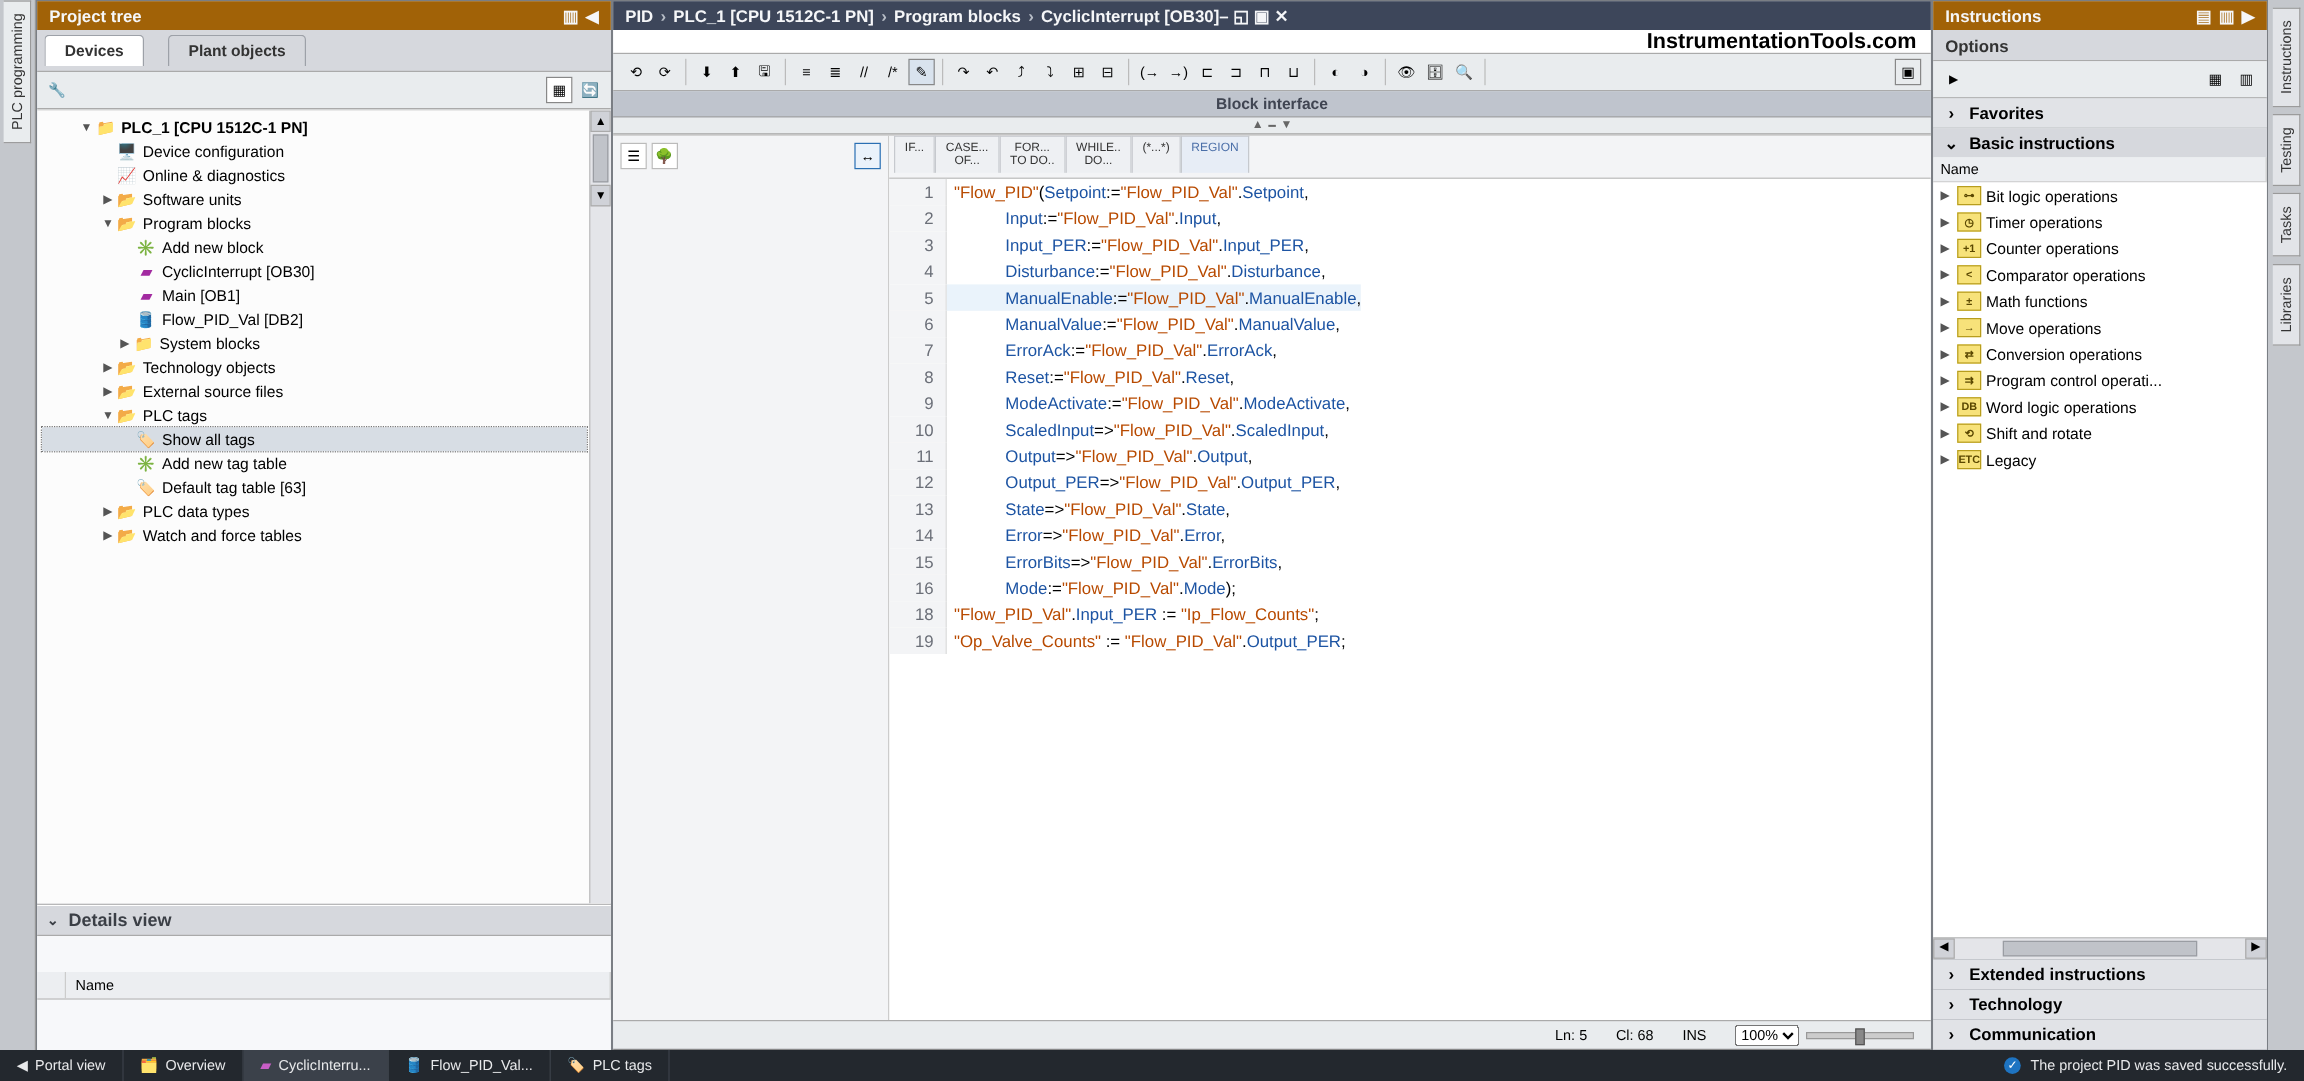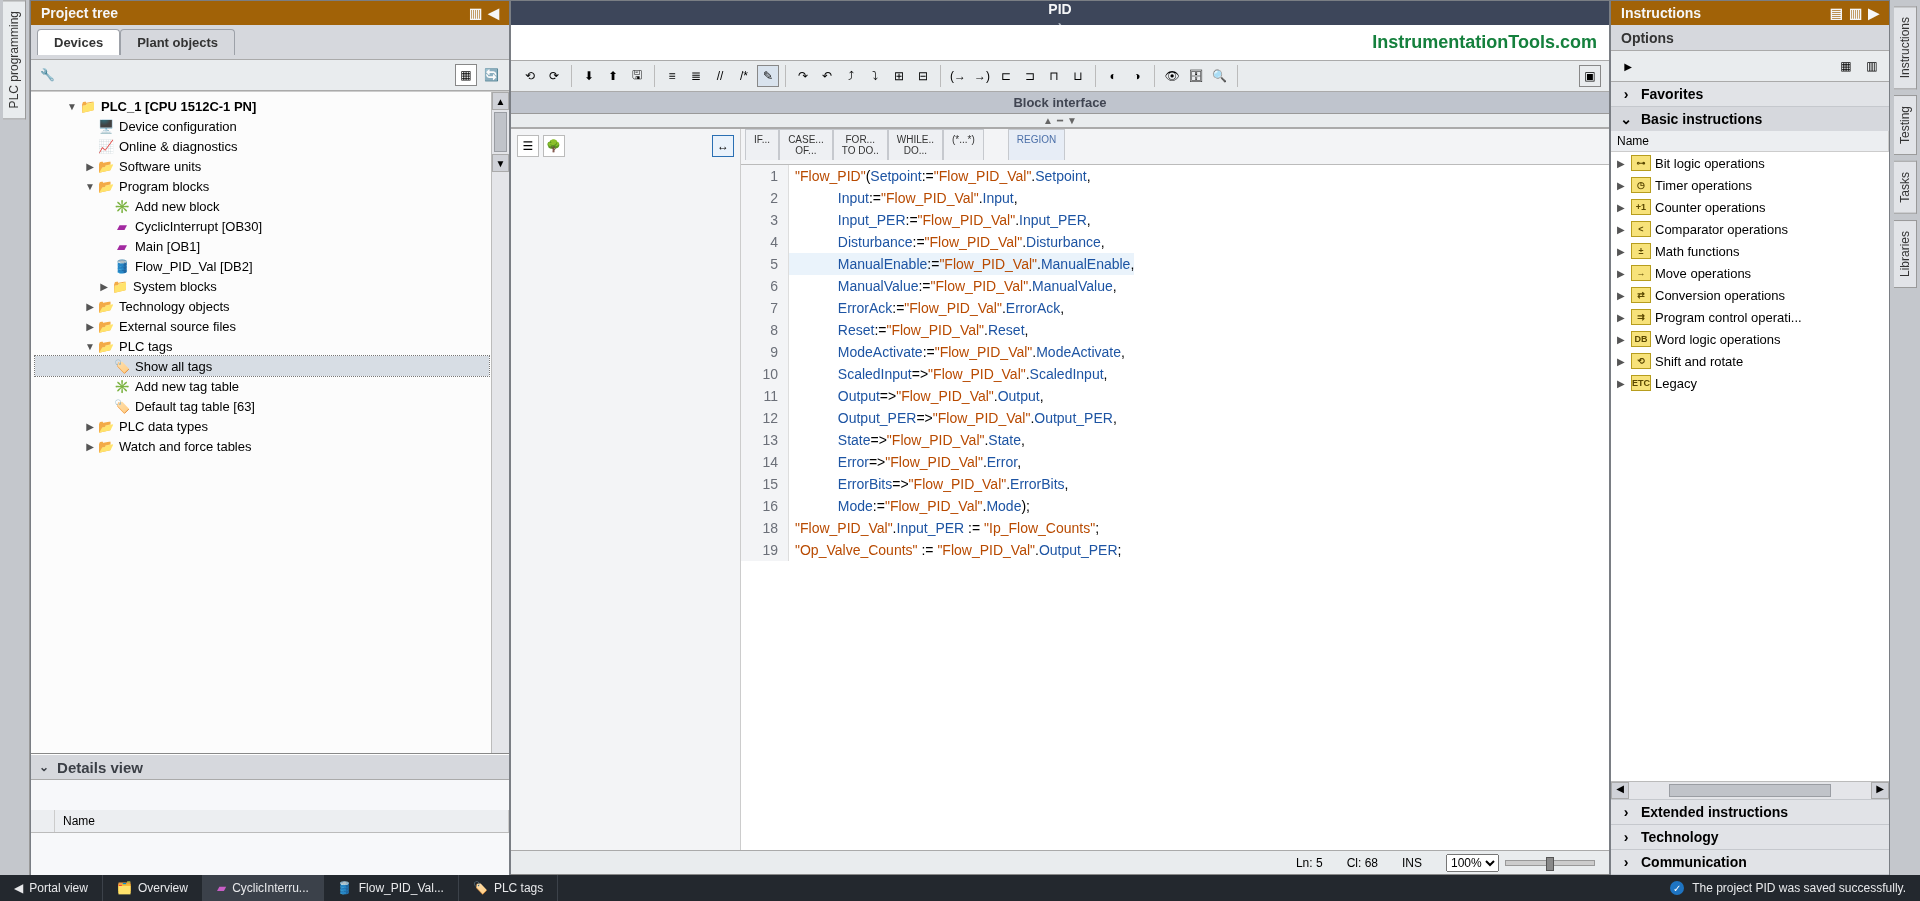--- a/index.html
+++ b/index.html
@@ -8,52 +8,52 @@
   .vtab { width: 30px; background: #c4c7cc; display: flex; flex-direction: column; align-items: center; border-right: 1px solid #999; }
   .vtab-label { writing-mode: vertical-rl; transform: rotate(180deg); padding: 10px 4px; font-size: 12px; color: #333; cursor: pointer; }
   .vtab-label.active { background: #e9ecee; border-left: 1px solid #999; border-top: 1px solid #999; border-bottom: 1px solid #999; }
   .panel { display: flex; flex-direction: column; border: 1px solid #7a7e84; background: #e9ecee; }
   .panel-title { height: 24px; background: #a16207; color: #f5f6f8; display: flex; align-items: center; padding: 0 10px; font-size: 14px; font-weight: bold; }
   .panel-title .wincontrols { margin-left: auto; display: flex; gap: 6px; }
   .wincontrols span { cursor: pointer; }
   
   .col-left { width: 480px; display: flex; flex-direction: column; }
   .tabs { display: flex; padding: 4px 6px; background: #d6d8dd; border-bottom: 1px solid #aaa; }
-  .tabs .tab { padding: 5px 16px; border: 1px solid #9da1a8; border-bottom: none; background: #d6d8dd; border-radius: 4px 4px 0 0; margin-right: 0; cursor: pointer; font-size: 13px; font-weight: bold; color: #333; }
+  .tabs .tab { padding: 5px 16px; border: 1px solid #9da1a8; border-bottom: none; background: #d6d8dd; border-radius: 4px 4px 0 0; margin-right: 20px; cursor: pointer; font-size: 13px; font-weight: bold; color: #333; }
   .tabs .tab.active { background: #fff; }
   .toolbar { display: flex; align-items: center; gap: 4px; padding: 4px 6px; background: #e9ecee; border-bottom: 1px solid #aaa; }
   .toolbar .tbtn { width: 22px; height: 22px; display: flex; align-items: center; justify-content: center; border: 1px solid transparent; cursor: pointer; }
   .tree { flex: 1; background: #fcfcfc; overflow: auto; border-top: 1px solid #ccc; position: relative; }
   .tree-scroll { position: absolute; right: 0; top: 0; width: 18px; height: 100%; background: #e4e5e9; border-left: 1px solid #bbb; }
   .tree-scroll .arrow { height: 18px; display: flex; align-items: center; justify-content: center; background: #d0d2d8; border: 1px solid #aaa; font-size: 10px; cursor: pointer; }
   .tree-scroll .thumb { height: 40px; margin: 2px; background: #c0c3c9; border: 1px solid #9a9da3; }
   .tree-row { display: flex; align-items: center; padding: 2px 4px 2px 0; white-space: nowrap; font-size: 13px; cursor: pointer; }
   .tree-row.selected { background: #d7dde4; outline: 1px dotted #777; }
   .arrow-exp { width: 14px; text-align: center; color: #555; font-size: 10px; }
   .ticon { width: 18px; height: 16px; display: inline-flex; align-items: center; justify-content: center; margin-right: 4px; }
   .details { background: #e9ecee; border-top: 1px solid #888; }
   .details-header { height: 26px; display: flex; align-items: center; gap: 8px; padding: 0 8px; font-size: 15px; font-weight: bold; color: #3b3f46; background: #d6d8dd; border-top: 1px solid #fff; border-bottom: 1px solid #aaa; }
   .details-body { height: 120px; background: #f7f8fa; }
   .details-grid-head { display: flex; border-bottom: 1px solid #bbb; background: #eceef1; }
   .details-grid-head .cell { padding: 4px 8px; border-right: 1px solid #ccc; font-size: 12px; }
   
   .col-center { flex: 1; display: flex; flex-direction: column; }
-  .breadcrumb { height: 24px; background: #3d465a; color: #f5f6f8; display: flex; align-items: center; padding: 0 10px; font-size: 14px; font-weight: bold; flex-direction: column; }
+  .breadcrumb { height: 24px; background: #3d465a; color: #f5f6f8; display: flex; align-items: center; padding: 0 10px; font-size: 14px; font-weight: bold; }
   .breadcrumb .sep { margin: 0 6px; color: #b6bcc6; }
-  .watermark { height: 36px; display: flex; align-items: center; justify-content: flex-end; padding: 0 12px; font-size: 18px; font-weight: bold; color: #15803d; background: #fff; border-bottom: 1px solid #aaa; }
+  .watermark { height: 20px; display: flex; align-items: center; justify-content: flex-end; padding: 0 12px; font-size: 18px; font-weight: bold; color: #000000; background: #fff; border-bottom: 1px solid #aaa; }
   .edit-toolbar { display: flex; align-items: center; gap: 6px; padding: 4px 8px; background: #e9ecee; border-bottom: 1px solid #aaa; flex-wrap: nowrap; overflow: hidden; }
   .edit-toolbar .tgrp { display: flex; gap: 2px; padding-right: 6px; border-right: 1px solid #bbb; }
   .edit-toolbar .tbtn { width: 22px; height: 22px; display: flex; align-items: center; justify-content: center; cursor: pointer; border: 1px solid transparent; }
   .edit-toolbar .tbtn.active { border: 1px solid #888; background: #d9e3ee; }
   .block-iface { height: 22px; background: #bfc4cd; text-align: center; font-weight: bold; color: #404552; line-height: 22px; border-bottom: 1px solid #999; font-size: 13px; }
   .editor-inner { flex: 1; display: flex; background: #fff; border-top: 1px solid #aaa; overflow: hidden; }
   .editor-gutter { width: 230px; background: #f3f4f6; border-right: 1px solid #ccc; display: flex; flex-direction: column; padding: 6px; gap: 4px; }
   .snippet-bar { display: flex; gap: 0; padding: 0 4px 4px 4px; border-bottom: 1px solid #bbb; background: #f3f4f6; }
   .snippet { padding: 4px 8px; font-size: 10px; line-height: 11px; color: #333; border: 1px solid #c6c9ce; border-bottom: none; background: #eef0f3; cursor: pointer; text-align: center; }
-  .snippet.region { color: #4b6fa8; background: #e7edf6; margin-left: 24px; }
+  .snippet.region { color: #4b6fa8; background: #e7edf6; }
   .code-area { flex: 1; position: relative; overflow: auto; font-family: Consolas, "Courier New", monospace; font-size: 14px; line-height: 22px; }
   .code-row { display: flex; }
   .ln { width: 48px; text-align: right; color: #6b6f78; padding-right: 10px; background: #f3f4f6; border-right: 1px solid #ddd; user-select: none; }
   .code { white-space: pre; padding-left: 6px; }
   .code .str { color: #b84a00; }
   .code .id  { color: #1d54a3; }
   .code-row.hl .code { background: #eaf3fb; }
   .statusbar { height: 24px; background: #e9ecee; border-top: 1px solid #aaa; display: flex; align-items: center; gap: 24px; padding: 0 14px; font-size: 12px; justify-content: flex-end; }
   .zoom { display: flex; align-items: center; gap: 6px; }
   .zoom select { font-size: 12px; }

